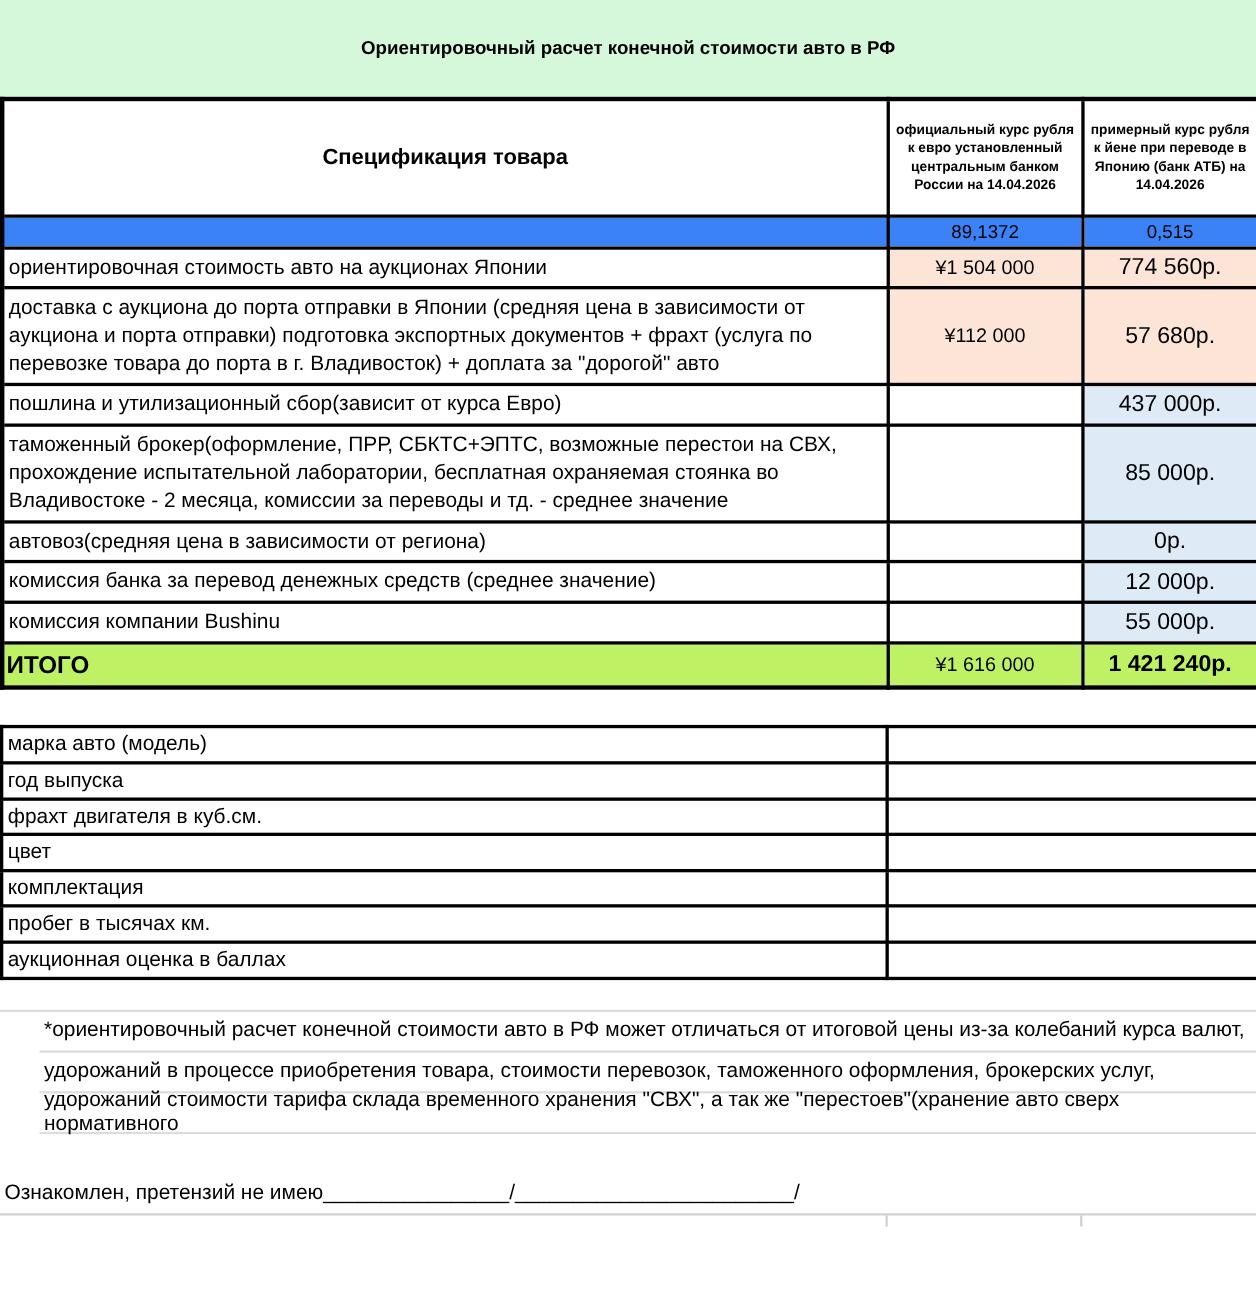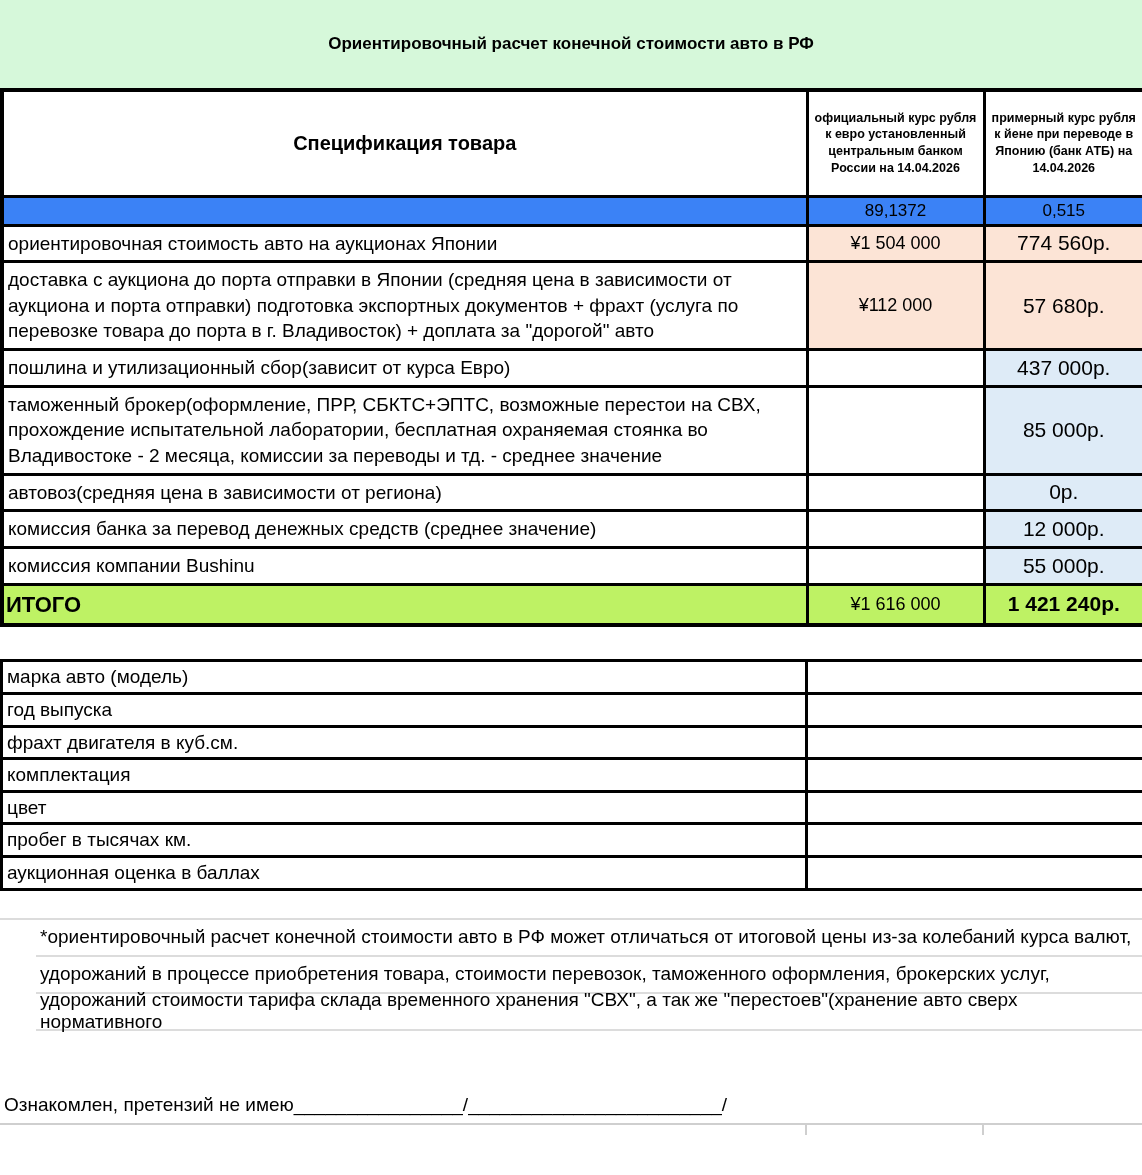--- a/index.html
+++ b/index.html
@@ -82,21 +82,21 @@
     height: 37px;
     border-bottom: 2px solid #dcdcdc;
     display: flex; align-items: center;
     font-size: 19px;
     padding-left: 4px;
     margin-left: 36px;
   }
 
   
   .signature {
-    margin-top: 56px;
+    margin-top: 36px;
     height: 36px;
     display: flex; align-items: center;
     font-size: 19px;
     padding-left: 4px;
   }
 
   
   .bottom-strip {
     border-top: 2px solid #cfcfcf;
     height: 10px;
@@ -191,25 +191,25 @@
     </tr>
     <tr>
       <td class="lbl">год выпуска</td>
       <td></td>
     </tr>
     <tr>
       <td class="lbl">фрахт двигателя в куб.см.</td>
       <td></td>
     </tr>
     <tr>
+      <td class="lbl">цвет</td>
+      <td></td>
+    </tr>
+    <tr>
       <td class="lbl">комплектация</td>
-      <td></td>
-    </tr>
-    <tr>
-      <td class="lbl">цвет</td>
       <td></td>
     </tr>
     <tr>
       <td class="lbl">пробег в тысячах км.</td>
       <td></td>
     </tr>
     <tr>
       <td class="lbl">аукционная оценка в баллах</td>
       <td></td>
     </tr>

